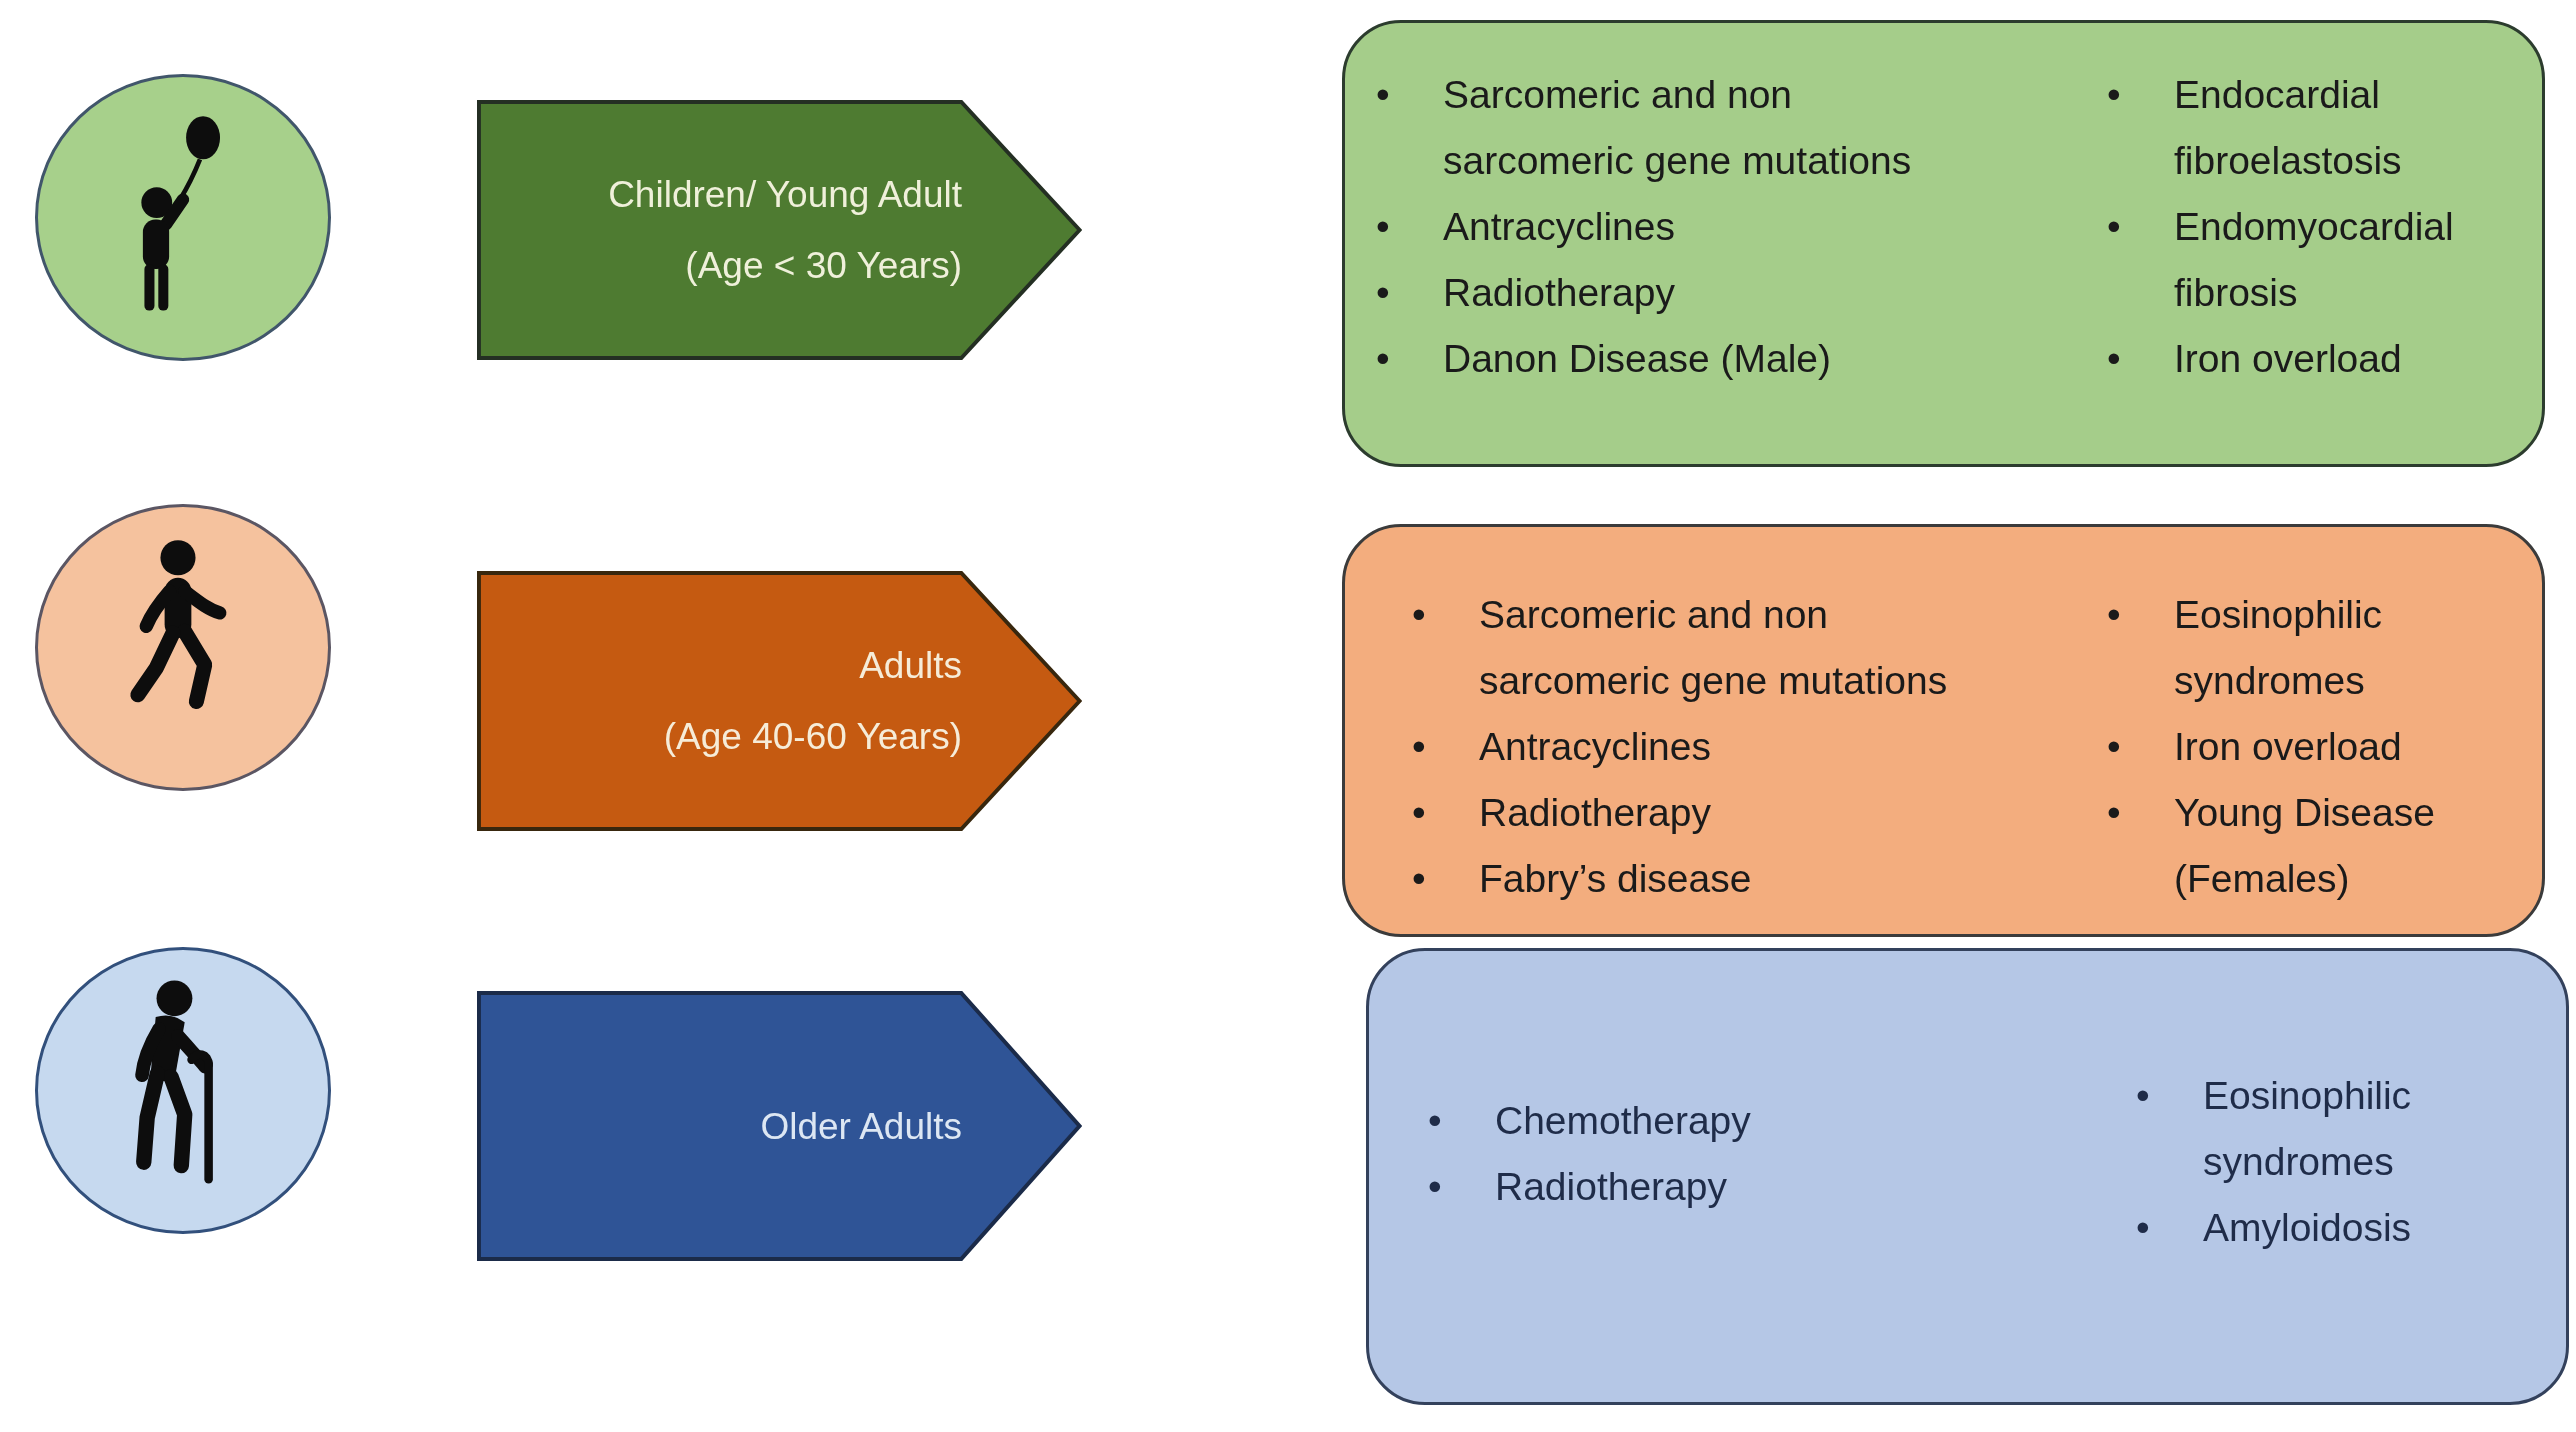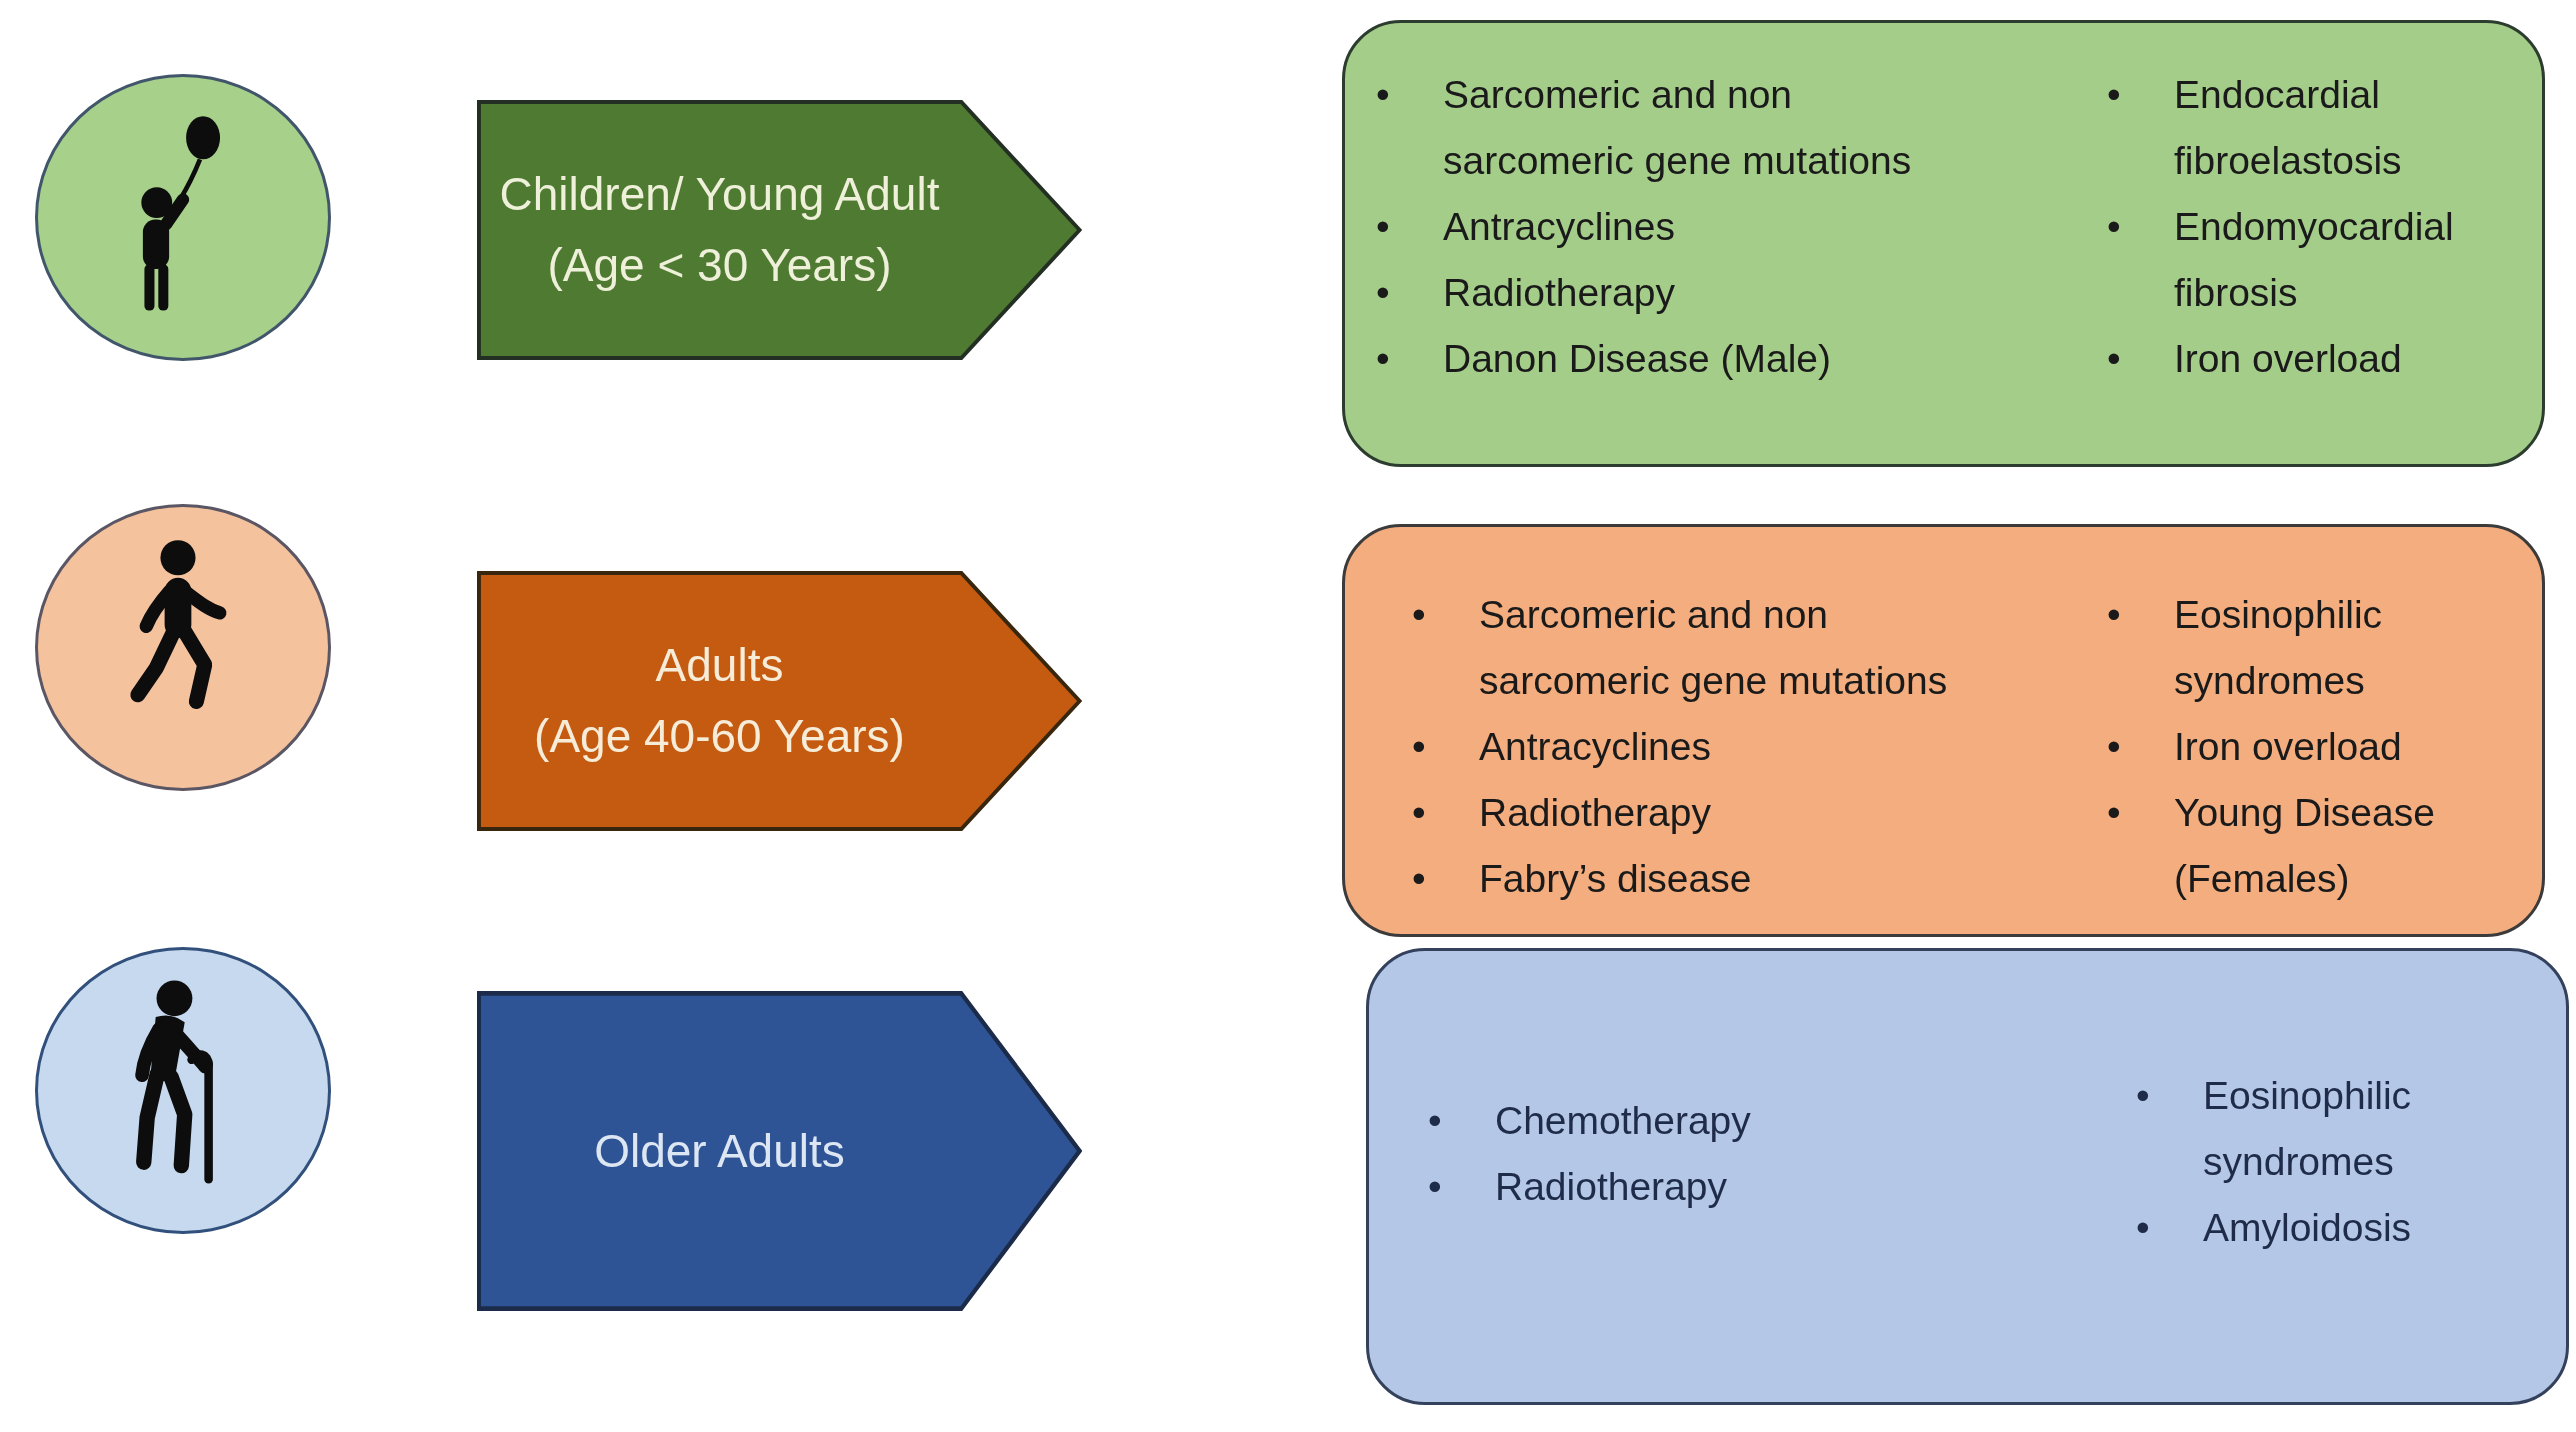--- a/index.html
+++ b/index.html
@@ -19,27 +19,27 @@
   .r2 .circle{top:504px;}
   .r3 .circle{top:947px;}
   .icon{display:block;}
   .icon .ink{fill:#0d0d0d;}
   .icon .stroke{fill:none;stroke:#0d0d0d;}
 
   
   .arrow{position:absolute;left:477px;width:605px;height:260px;}
   .r1 .arrow{top:100px;}
   .r2 .arrow{top:571px;}
-  .r3 .arrow{top:991px;height:320px;}
+  .r3 .arrow{top:991px;height:270px;}
   .arrow-shape{position:absolute;inset:0;width:100%;height:100%;}
   .arrow-shape polygon{fill:var(--arrow-fill);stroke:var(--arrow-border);stroke-width:5;}
   .arrow-label{
     position:absolute;left:0;top:0;width:485px;height:100%;
-    display:flex;flex-direction:column;align-items:center;justify-content:center;
-    color:var(--arrow-text);font-size:46px;line-height:71px;text-align:center;white-space:nowrap;
+    display:flex;flex-direction:column;align-items:flex-end;justify-content:center;
+    color:var(--arrow-text);font-size:37px;line-height:71px;text-align:center;white-space:nowrap;
   }
 
   
   .box{
     position:absolute;left:1342px;width:1203px;border-radius:59px;
     background:var(--box-fill);border:3.1px solid var(--box-border);
     box-sizing:border-box;display:flex;align-items:flex-start;gap:37px;
   }
   .r1 .box{top:19.6px;height:447px;padding:39px 23.5px 0 31px;}
   .r2 .box{top:524px;height:413px;padding:55px 23.5px 0 67px;}

